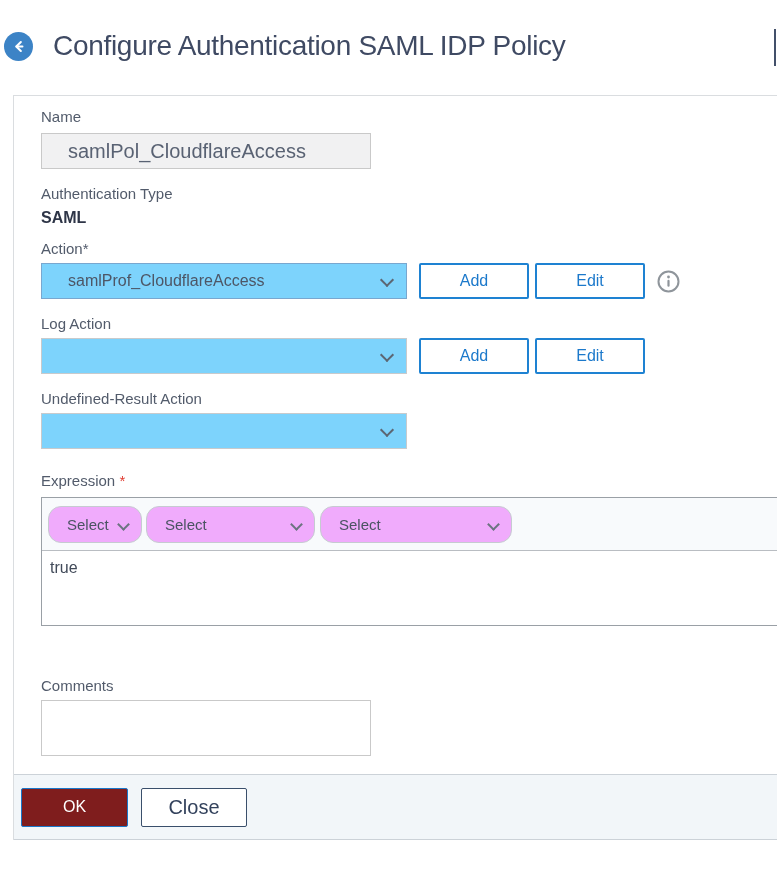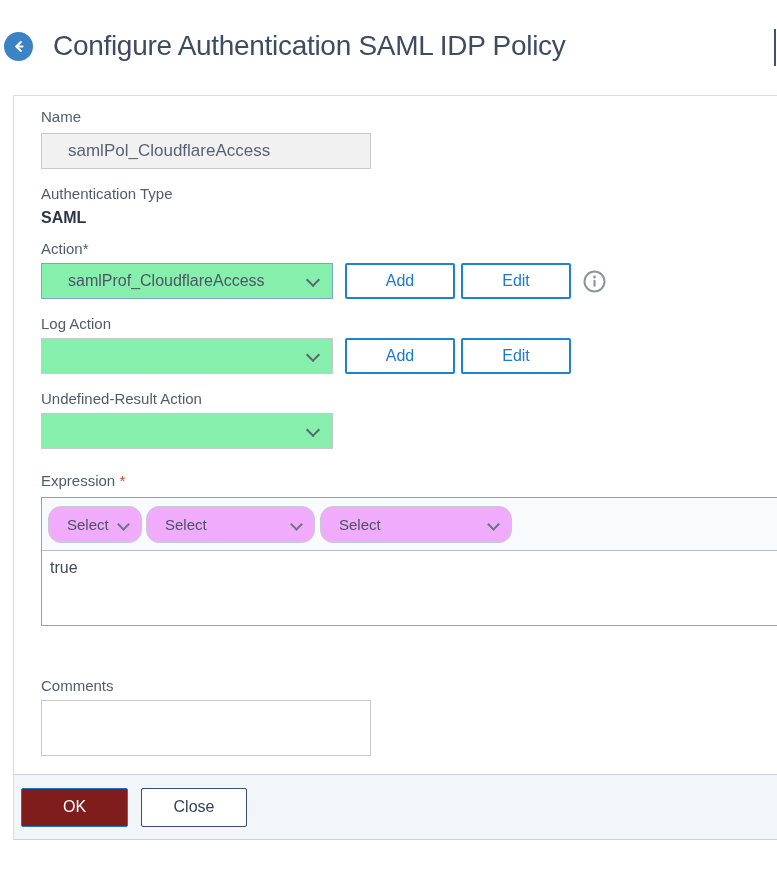--- a/index.html
+++ b/index.html
@@ -19,26 +19,26 @@
     border-top:1px solid #dadde0; border-left:1px solid #dadde0; }
   .form { padding:12px 0 0 27px; }
 
   .label { font-size:15px; color:#525b6b; line-height:18px; }
   .bold-value { font-size:16px; font-weight:700; color:#2e3547; line-height:19px; margin-top:5px; }
 
   .mt5{margin-top:5px;} .mt7{margin-top:7px;} .mt13{margin-top:13px;}
   .mt16{margin-top:16px;} .mt23{margin-top:23px;} .mt51{margin-top:51px;}
 
   .text-input { display:block; width:330px; height:36px; border:1px solid #c9c9c9;
-    background:#f1f1f2; padding:0 10px 0 26px; font-size:17px; color:#596273;
+    background:#f1f1f2; padding:0 10px 0 26px; font-size:20px; color:#596273;
     font-family:inherit; outline:none; }
 
   .row { display:flex; align-items:center; }
 
-  .dropdown { position:relative; width:292px; height:36px; background:#86efac;
+  .dropdown { position:relative; width:366px; height:36px; background:#7dd3fc;
     border:1px solid #c8cacc; cursor:pointer; }
   .dropdown.focused { border:1px solid #79a7cf; }
   .dd-text { position:absolute; left:26px; top:0; line-height:34px; font-size:16px; color:#4d5666; }
   .chev { position:absolute; right:14px; top:11px; width:10px; height:10px;
     border-right:2px solid #5c6673; border-bottom:2px solid #5c6673;
     transform:rotate(45deg); transform-origin:center; }
 
   .btn-outline { height:36px; width:110px; background:#ffffff; border:2px solid #1e82d2;
     border-radius:2px; color:#1c79cb; font-size:16px; font-family:inherit; cursor:pointer; }
   .ml12{margin-left:12px;} .ml6{margin-left:6px;}
@@ -63,21 +63,21 @@
     resize:none; outline:none; padding:6px 8px; font-size:15px; color:#414a59;
     font-family:inherit; background:#fff; margin-top:5px; }
 
   
   .footer { margin-top:18px; height:66px; background:#f2f6f9;
     border-top:1px solid #ccd2d8; border-bottom:1px solid #ccd2d8;
     display:flex; align-items:center; padding-left:7px; }
   .btn-primary { width:107px; height:39px; background:#7f1d1d; border:1px solid #1a77c9;
     border-radius:2px; color:#ffffff; font-size:16px; font-family:inherit; cursor:pointer; }
   .btn-secondary { margin-left:13px; width:106px; height:39px; background:#ffffff;
-    border:1px solid #3a4f6b; border-radius:2px; color:#33425c; font-size:16px;
+    border:1px solid #3a4f6b; border-radius:2px; color:#33425c; font-size:20px;
     font-family:inherit; cursor:pointer; }
 
   .req { color:#e03c31; }
 </style>
 </head>
 <body>
 
 <div class="header">
   <div class="back-btn">
     <svg width="15" height="15" viewBox="0 0 16 16">

